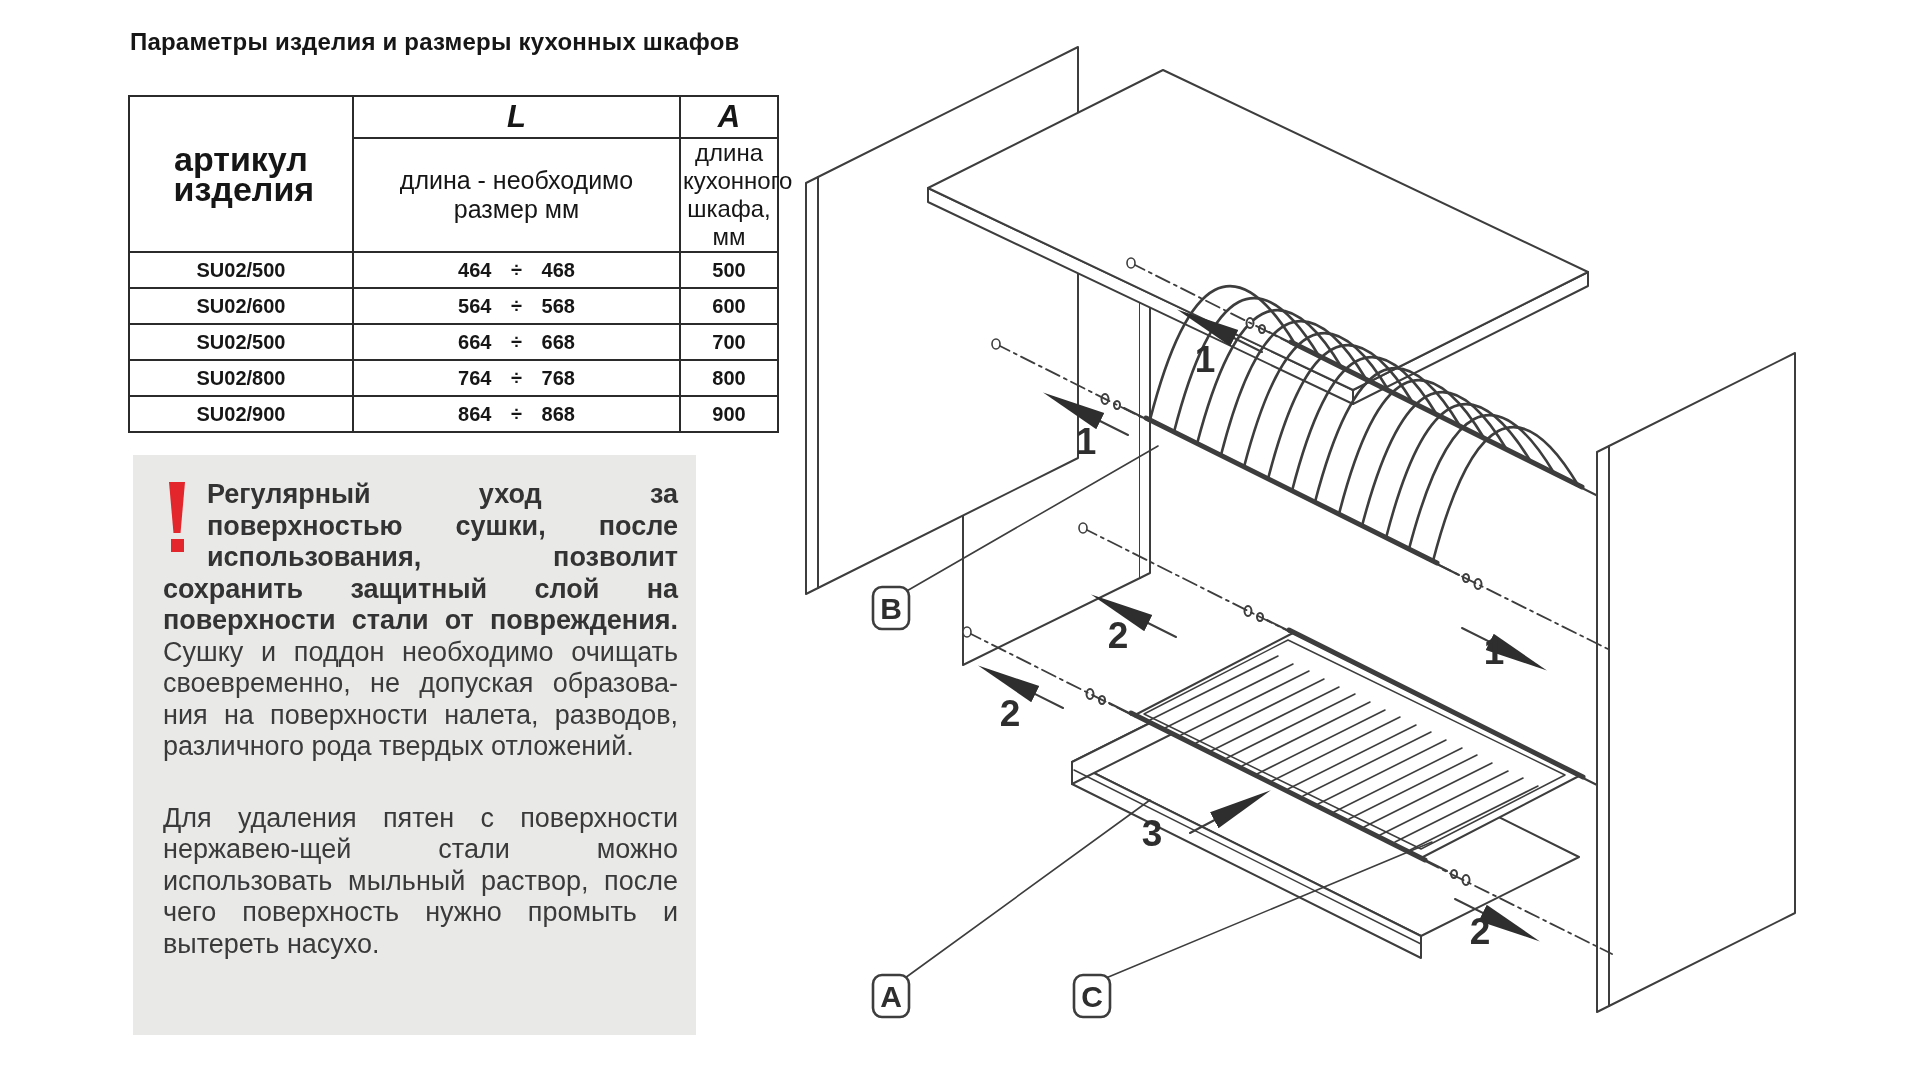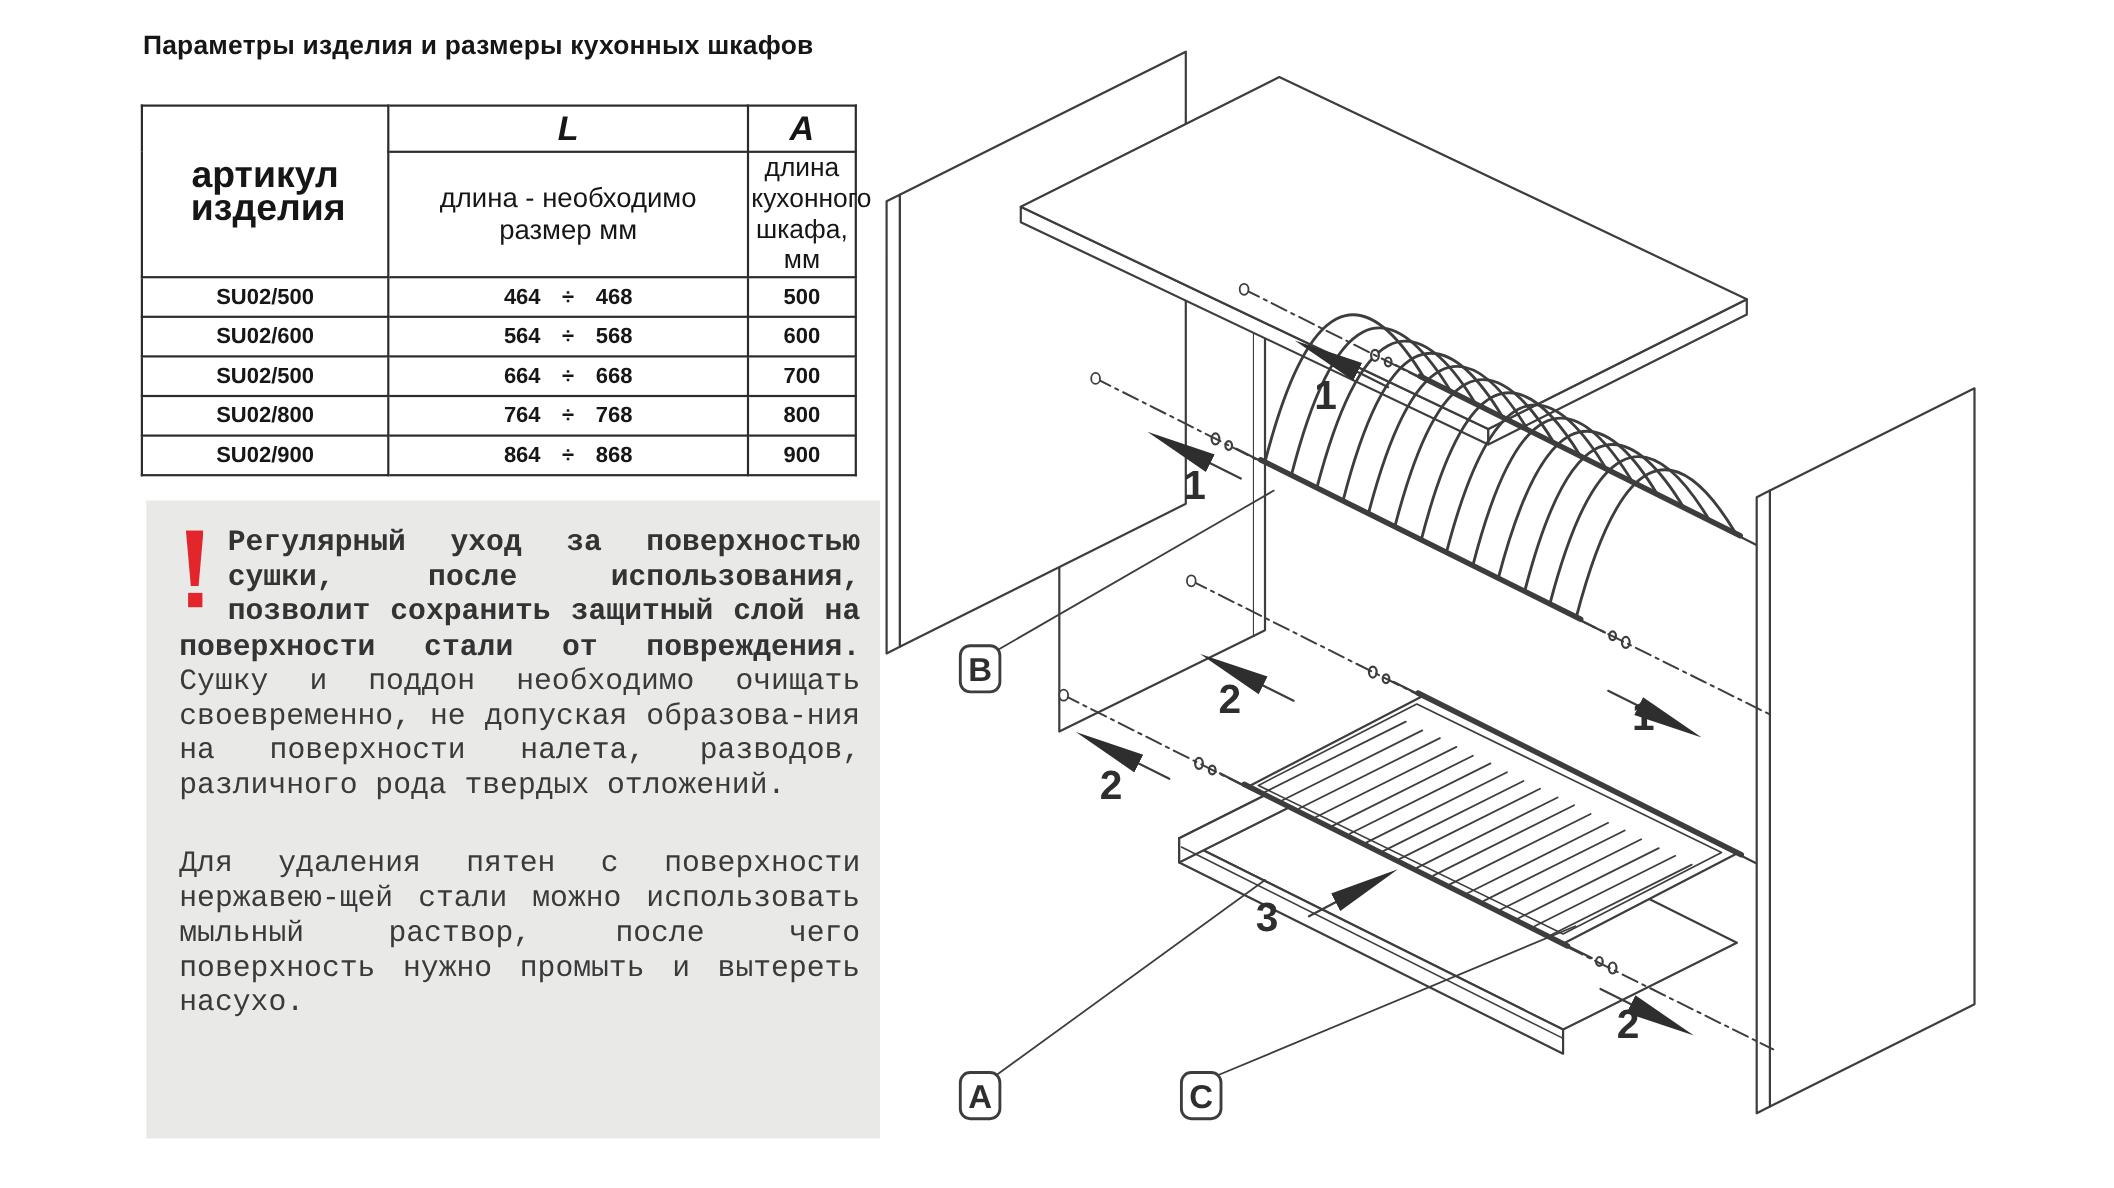--- a/index.html
+++ b/index.html
@@ -32,24 +32,24 @@
   .sym{font-size:31px;font-weight:bold;font-style:italic;}
   .hdr-art{font-size:34px;font-weight:bold;line-height:30px;margin-left:44px;}
   .hdr-art span{display:inline-block;max-width:135px;}
   .hdr-desc{font-size:25px;font-weight:normal;line-height:29px;}
   .hdr-desc span{display:inline-block;max-width:300px;}
   .hdr-desc-a span{display:inline-block;max-width:92px;font-size:24px;line-height:28px;}
   .cell-art,.cell-l,.cell-a{font-size:20px;font-weight:bold;}
   .cell-l{word-spacing:14px;}
   
   .notice{
-    position:absolute;left:133px;top:455px;width:667px;height:580px;
+    position:absolute;left:133px;top:455px;width:563px;height:580px;
     box-sizing:border-box;padding:24px 18px 0 30px;
     text-align:justify;color:#3a3a3a;
-    font-size:27px;line-height:31.5px;font-family:Liberation Mono, monospace;
+    font-size:27px;line-height:31.5px;
   }
   .notice p{margin:0 0 40px 0;}
   .excl{
     float:left;width:34px;height:70px;margin:3px 10px 0 0;position:relative;
   }
   .excl .bar{
     position:absolute;left:6px;top:0;width:16px;height:51px;
     clip-path:polygon(0 0,100% 0,72% 100%,28% 100%);
   }
   .excl .dot{position:absolute;left:8px;top:57px;width:13px;height:13px;}

